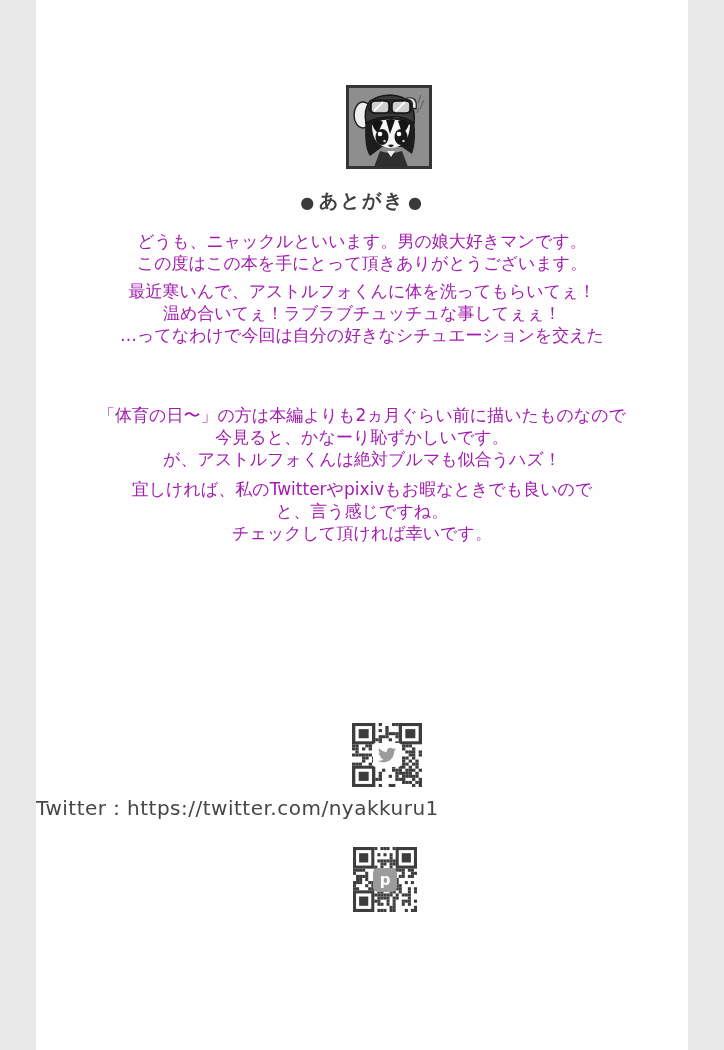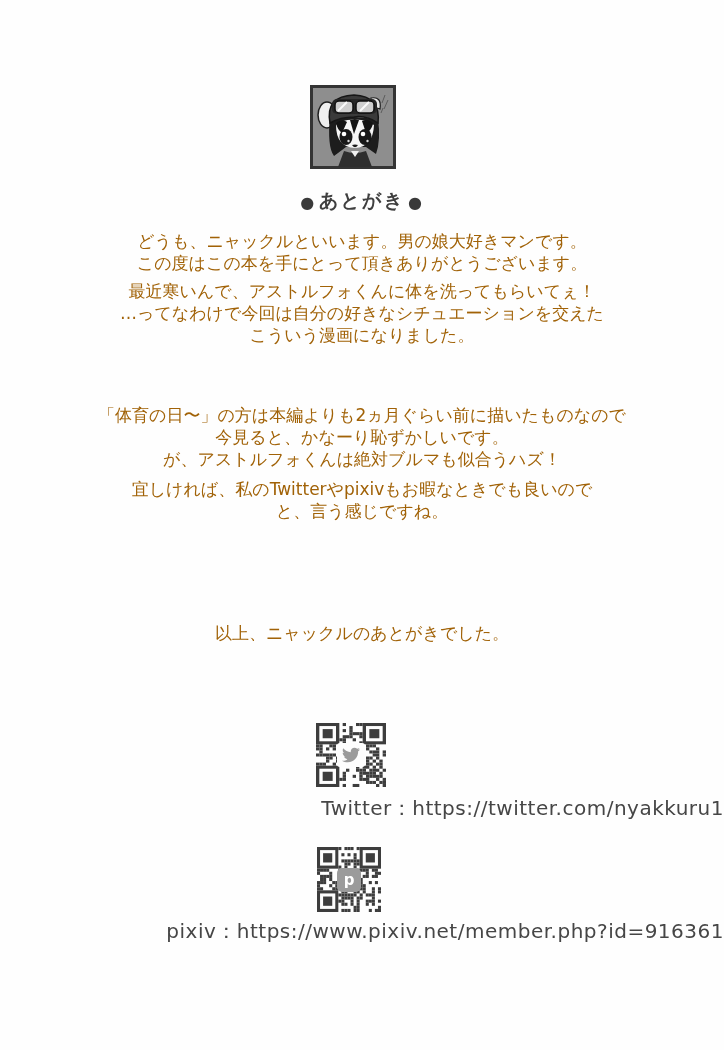--- a/index.html
+++ b/index.html
@@ -1,18 +1,18 @@
 <!DOCTYPE html>
 <html><head>
 <meta charset="utf-8">
 <style>
   html,body{margin:0;padding:0;background:#e8e8e8;}
   .page{
     position:relative;
-    width:724px;height:1050px;
+    width:652px;height:1050px;
     margin:0 auto;
     background:#fefefe;
     font-family:"DejaVu Sans","Liberation Sans",sans-serif;
     color:#4a4a4a;
     overflow:hidden;
   }
   .portrait{
     position:absolute;left:310px;top:85px;width:86px;height:84px;
   }
   .portrait svg{display:block;width:100%;height:100%;}
@@ -26,37 +26,37 @@
     display:inline-block;
     font-size:16px;
     color:#3a3a3a;
     vertical-align:-1px;
     padding:0 3px;
   }
   .para{
     position:absolute;left:0;width:100%;
     text-align:center;
     font-size:17px;
-    color:#a16207;
+    color:#a21caf;
   }
   .para .line{line-height:22px;white-space:nowrap;}
   .qr{
     position:absolute;
     display:flex;align-items:center;justify-content:center;
   }
   .qr svg.qr-grid{position:absolute;inset:0;width:100%;height:100%;}
   .qr .qr-logo{
     position:absolute;
     display:flex;align-items:center;justify-content:center;
     background:#fdfdfd;
     padding:1px;border-radius:3px;
   }
   .link-line{
     position:absolute;left:0;width:100%;
-    text-align:right;
+    text-align:left;
     font-size:20px;
     letter-spacing:0.5px;
     color:#464646;
     white-space:nowrap;
   }
 </style>
 </head>
 <body>
 
 <div class="page">
@@ -93,39 +93,37 @@
     <span class="decor-circle">●</span><span>あとがき</span><span class="decor-circle">●</span>
   </div>
 
   <div class="para" style="top:230px">
     <div class="line">どうも、ニャックルといいます。男の娘大好きマンです。</div>
     <div class="line">この度はこの本を手にとって頂きありがとうございます。</div>
   </div>
 
   <div class="para" style="top:280px">
     <div class="line">最近寒いんで、アストルフォくんに体を洗ってもらいてぇ！</div>
+    <div class="line">温め合いてぇ！ラブラブチュッチュな事してぇぇ！</div>
     <div class="line">…ってなわけで今回は自分の好きなシチュエーションを交えた</div>
-    <div class="line">こういう漫画になりました。</div>
   </div>
 
   <div class="para" style="top:404px">
     <div class="line">「体育の日〜」の方は本編よりも2ヵ月ぐらい前に描いたものなので</div>
     <div class="line">今見ると、かなーり恥ずかしいです。</div>
     <div class="line">が、アストルフォくんは絶対ブルマも似合うハズ！</div>
   </div>
 
   <div class="para" style="top:478px">
     <div class="line">宜しければ、私のTwitterやpixivもお暇なときでも良いので</div>
     <div class="line">と、言う感じですね。</div>
-  </div>
-
-
-  <div class="para" style="top:622px">
-    <div class="line">以上、ニャックルのあとがきでした。</div>
-  </div>
+    <div class="line">チェックして頂ければ幸いです。</div>
+  </div>
+
+
 
 
   <div class="qr" style="left:316px;top:723px;width:70px;height:64px">
     <svg class="qr-grid" viewBox="0 0 63 63" preserveAspectRatio="none">
         <g fill="#3d3d3d">
           <rect x="24" y="0" width="3" height="3"></rect>
           <rect x="36" y="0" width="3" height="3"></rect>
           <rect x="39" y="0" width="3" height="3"></rect>
           <rect x="30" y="3" width="3" height="3"></rect>
           <rect x="24" y="6" width="3" height="3"></rect>
@@ -405,15 +403,14 @@
           <rect x="0" y="42" width="21" height="21"></rect>
           <rect x="3" y="45" width="15" height="15" fill="#fdfdfd"></rect>
           <rect x="6" y="48" width="9" height="9"></rect>
         </g>
       </svg>
     <div class="qr-logo" style="width:22px;height:22px;background:#9b9b9b;border-radius:5px;color:#fff;font-weight:bold;font-size:15px;font-family:'DejaVu Sans',sans-serif;">
       <span>p</span>
     </div>
   </div>
 
-  <div class="link-line" style="top:918px">pixiv：https://www.pixiv.net/member.php?id=916361</div>
 
 </div>
 
 </body></html>

